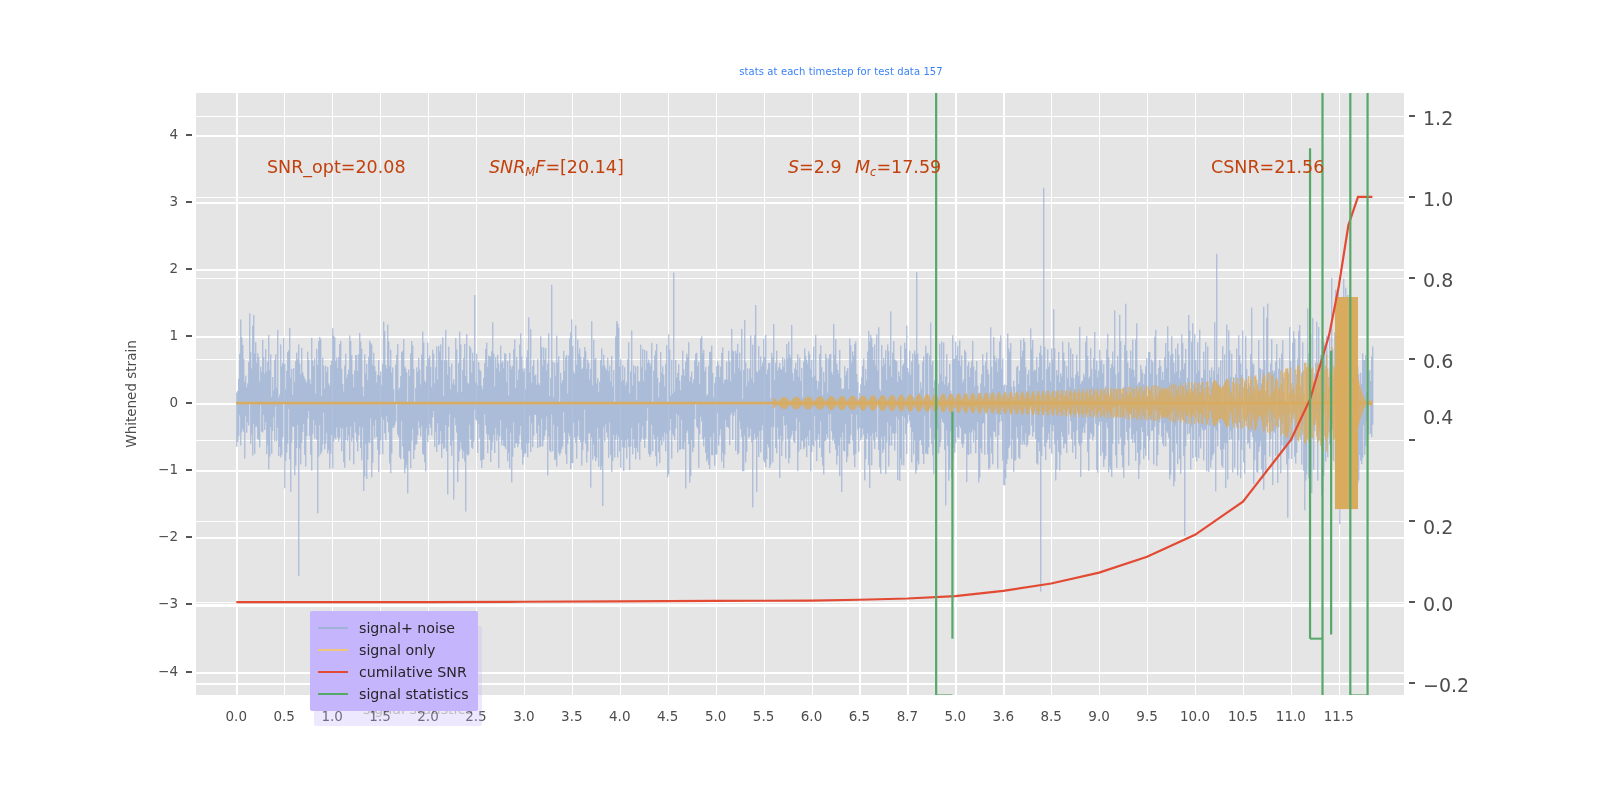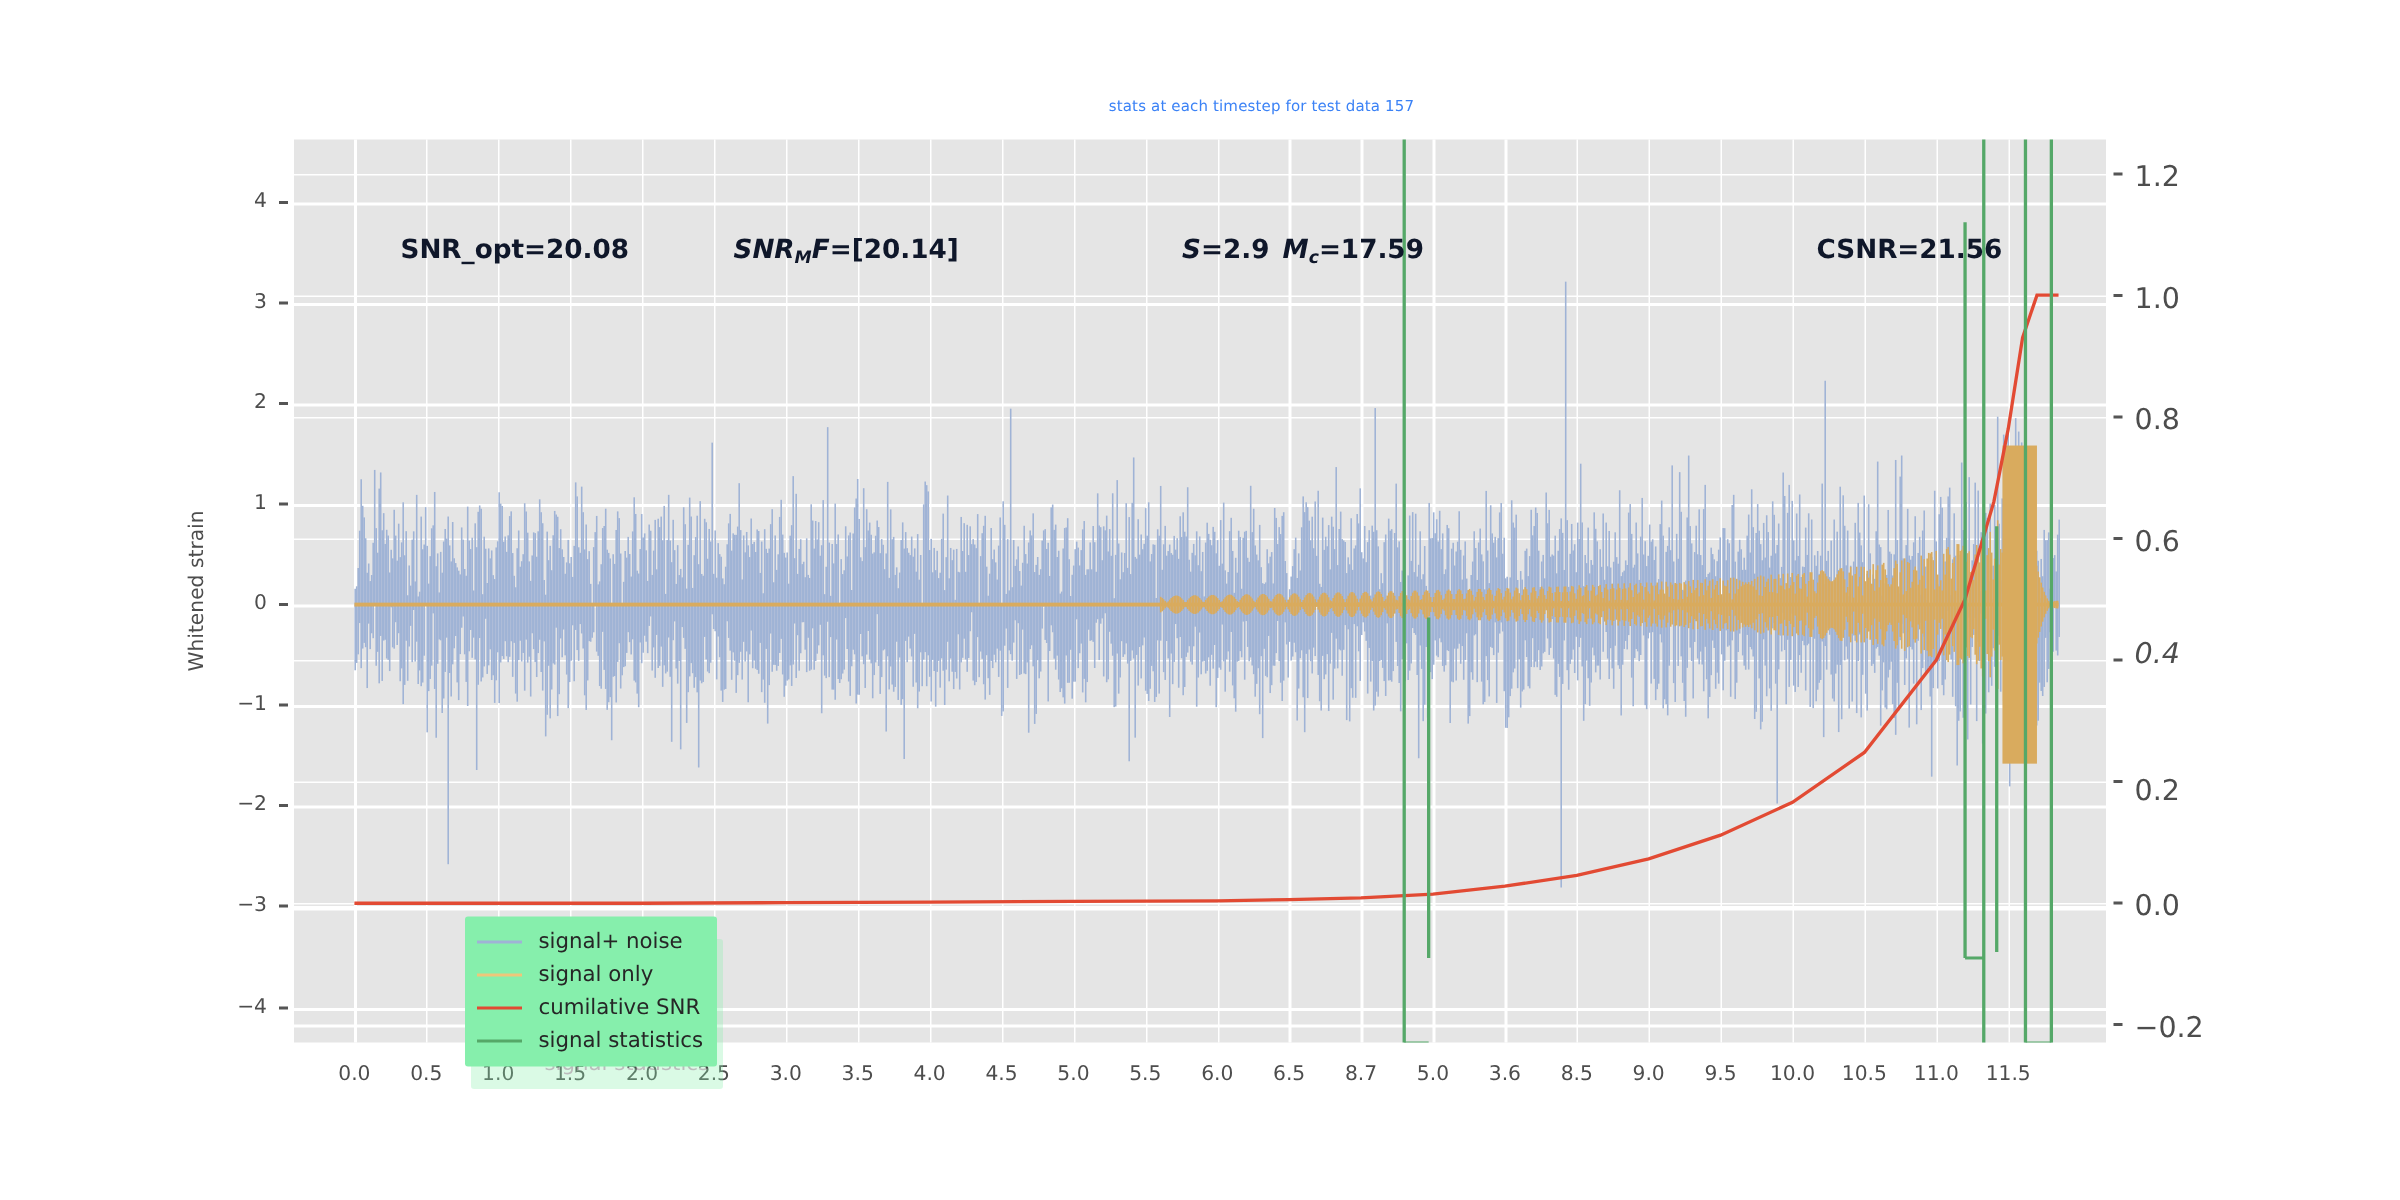--- a/index.html
+++ b/index.html
@@ -81,37 +81,36 @@
     font-size: 13.5px;
     color: #4d4d4d;
     transform: translate(-50%, -50%) rotate(-90deg);
     white-space: nowrap;
   }
 
   
   .annot {
     position: absolute;
     font-size: 17.5px;
-    color: #0f172a;
+    color: #c2410c;
     white-space: nowrap;
-    font-weight: bold;
   }
   .annot .it { font-style: italic; }
   .annot sub {
     font-size: 11.5px;
     font-style: italic;
     vertical-align: baseline;
     position: relative;
     top: 3px;
   }
 
   
   .legendbox {
     position: absolute;
-    background: #86efac;
+    background: #c4b5fd;
     border-radius: 2px;
     padding: 6px 9px 6px 8px;
   }
   .legendbox.ghost { opacity: 0.30; }
   .legendrow {
     display: flex;
     align-items: center;
     height: 22px;
   }
   .legendrow .swatch {
@@ -157,21 +156,21 @@
     </div>
   <div id="ytick-right-layer">
       <div class="tick-right-lbl" style="left: 1423px; top: 106.702px;">1.2</div>
       <div class="tickmark h" style="left: 1409px; top: 114.702px;"></div>
       <div class="tick-right-lbl" style="left: 1423px; top: 187.779px;">1.0</div>
       <div class="tickmark h" style="left: 1409px; top: 195.779px;"></div>
       <div class="tick-right-lbl" style="left: 1423px; top: 268.857px;">0.8</div>
       <div class="tickmark h" style="left: 1409px; top: 276.857px;"></div>
       <div class="tick-right-lbl" style="left: 1423px; top: 349.934px;">0.6</div>
       <div class="tickmark h" style="left: 1409px; top: 357.934px;"></div>
-      <div class="tick-right-lbl" style="left: 1423px; top: 425px; font-style: italic;">0.4</div>
+      <div class="tick-right-lbl" style="left: 1423px; top: 406px;">0.4</div>
       <div class="tickmark h" style="left: 1409px; top: 439.011px;"></div>
       <div class="tick-right-lbl" style="left: 1423px; top: 516px;">0.2</div>
       <div class="tickmark h" style="left: 1409px; top: 520.089px;"></div>
       <div class="tick-right-lbl" style="left: 1423px; top: 593.166px;">0.0</div>
       <div class="tickmark h" style="left: 1409px; top: 601.166px;"></div>
       <div class="tick-right-lbl" style="left: 1423px; top: 674.244px;">−0.2</div>
       <div class="tickmark h" style="left: 1409px; top: 682.244px;"></div>
     </div>
   <div id="xtick-layer">
       <div class="tick-x-lbl" style="left: 206.267px; top: 708px;">0.0</div>

